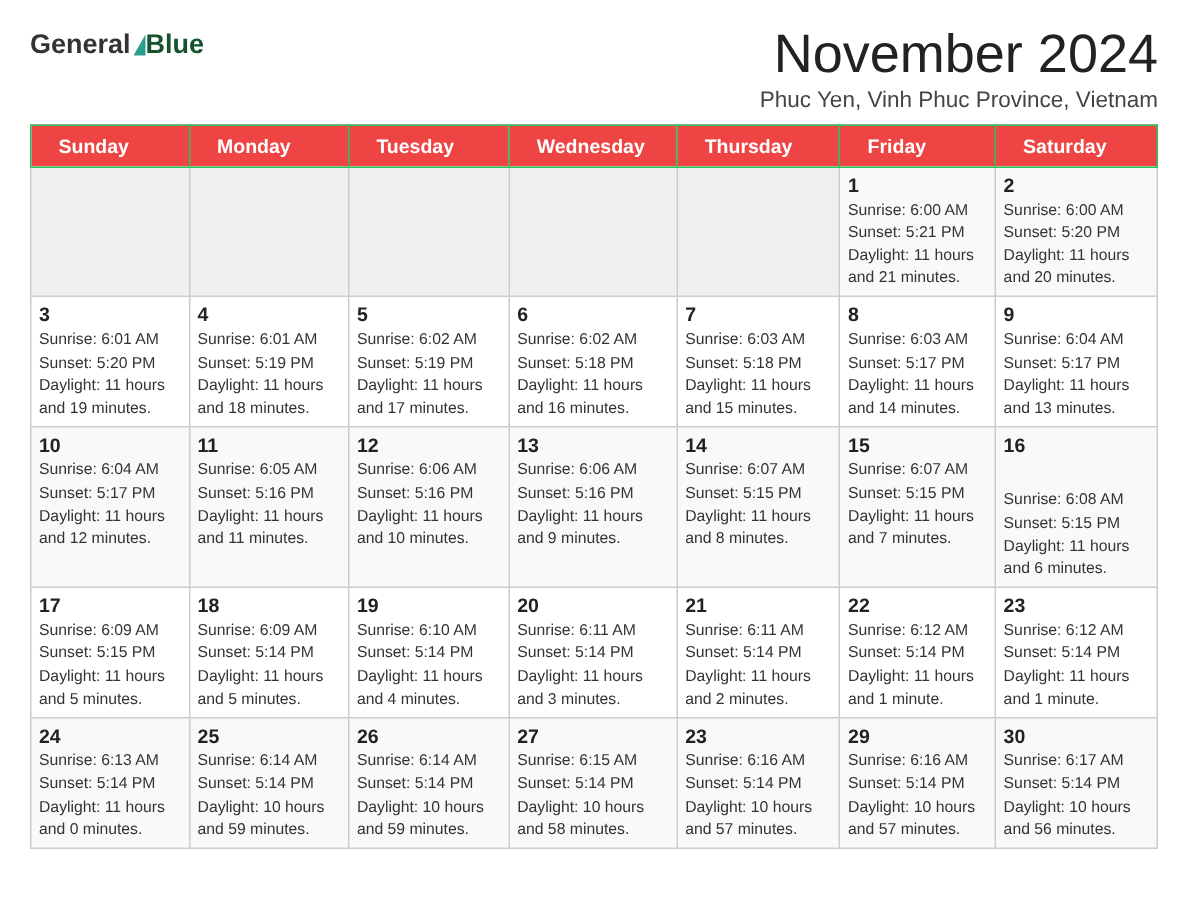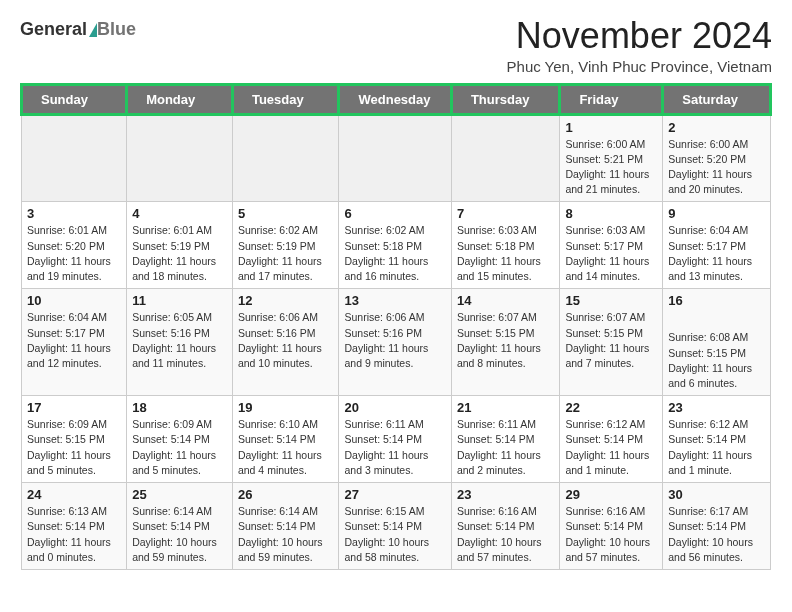--- a/index.html
+++ b/index.html
@@ -24,21 +24,21 @@
     }
     .logo-general {
       font-size: 18px;
       font-weight: bold;
       color: #333;
       line-height: 1.1;
     }
     .logo-blue {
       font-size: 18px;
       font-weight: bold;
-      color: #737373;
+      color: #14532d;
       line-height: 1.1;
     }
     .logo-icon {
       width: 0;
       height: 0;
       border-left: 8px solid transparent;
       border-bottom: 14px solid #2a9d8f;
       display: inline-block;
       margin-left: 2px;
       vertical-align: middle;
@@ -60,27 +60,27 @@
       font-size: 15px;
       color: #444;
       margin-top: 2px;
     }
     .calendar {
       width: 100%;
       border-collapse: collapse;
       font-size: 11px;
     }
     .calendar thead th {
-      background: #737373;
+      background: #ef4444;
       color: #fff;
       font-size: 13px;
       font-weight: bold;
       padding: 6px 18px;
       text-align: left;
-      border: 3px solid #22c55e;
+      border: 1px solid #22c55e;
     }
     .calendar tbody td {
       border: 1px solid #ccc;
       vertical-align: top;
       padding: 4px 5px;
       width: 113px;
       min-height: 80px;
       background: #fff;
     }
     .calendar tbody tr:nth-child(odd) td {

